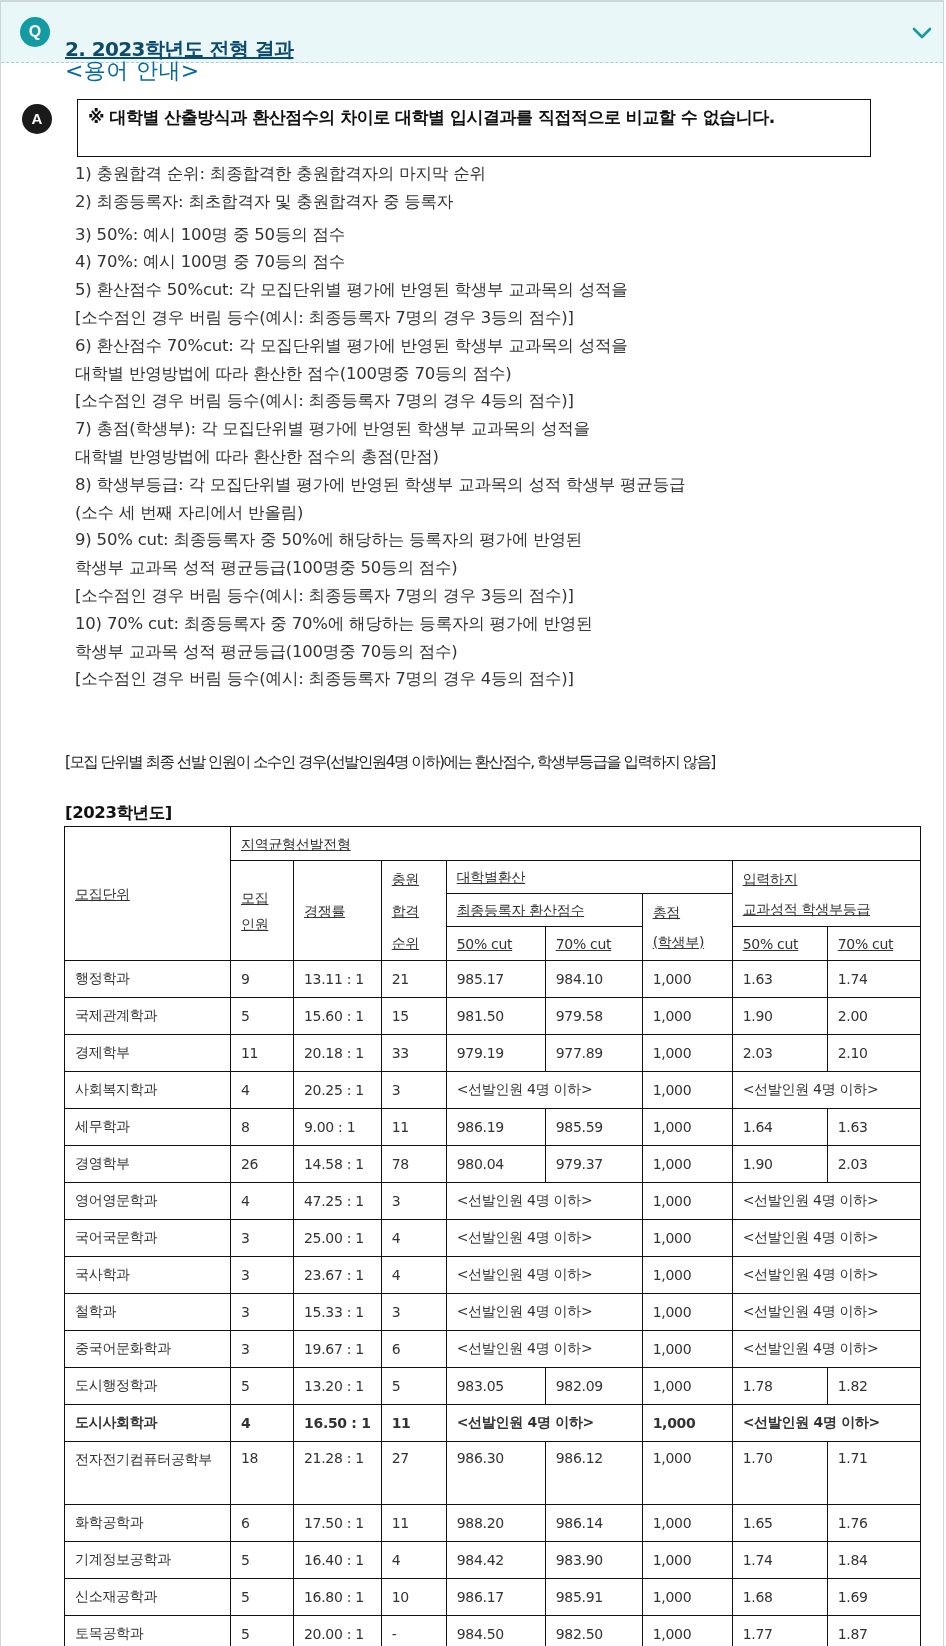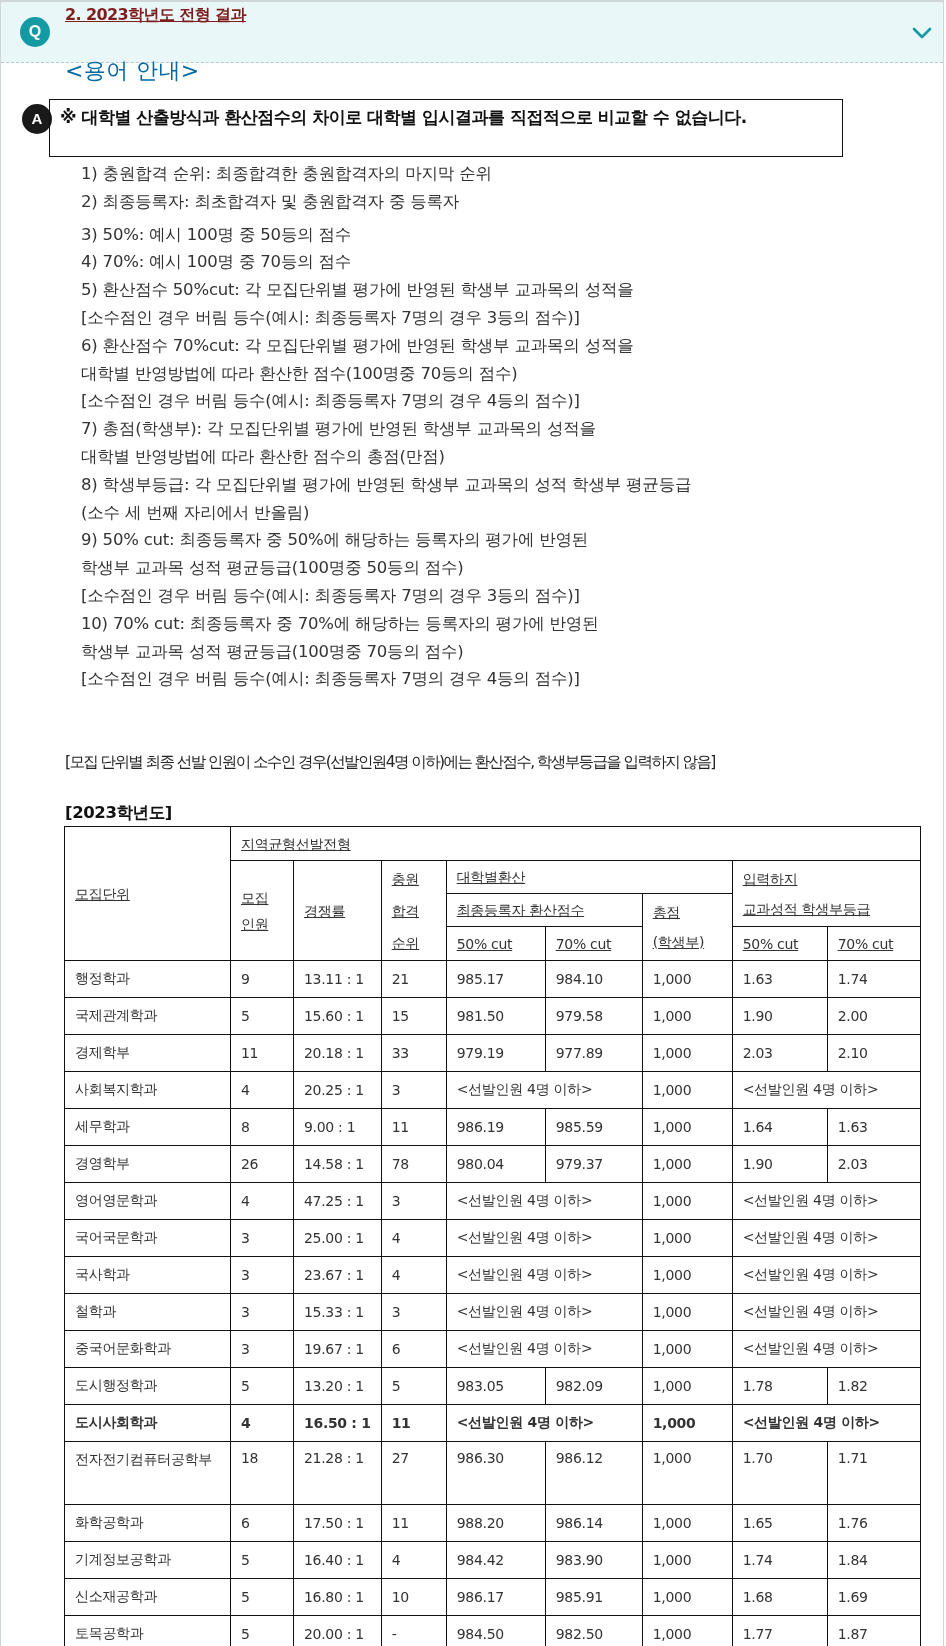--- a/index.html
+++ b/index.html
@@ -7,34 +7,34 @@
   body { font-family: "DejaVu Sans", "Liberation Sans", sans-serif; color: #222; position: relative; }
 
   .faq { position: absolute; left: 0; top: 0; width: 944px; height: 1700px;
          border-left: 1px solid #cfd6d8; border-right: 1px solid #cfd6d8; border-top: 2px solid #cfd6d8; }
 
   .q-header { position: absolute; left: 0; top: 0; width: 942px; height: 61px;
               background: #eaf7f8; border-bottom: 1px dashed #b9c9cc; }
   .q-icon { position: absolute; left: 19px; top: 15px; width: 30px; height: 30px; border-radius: 50%;
             background: #139aa3; color: #fff; font-family: "Liberation Sans", sans-serif; font-weight: bold;
             font-size: 16px; line-height: 30px; text-align: center; }
-  .q-title { position: absolute; left: 64px; top: 3px; font-size: 16px; color: #7f1d1d; font-weight: bold;
+  .q-title { position: absolute; left: 64px; top: 34px; font-size: 20px; color: #0c4a6e; font-weight: bold;
              text-decoration: underline; letter-spacing: -0.6px; cursor: pointer; }
   .chevron { position: absolute; left: 910px; top: 22px; width: 22px; height: 18px; cursor: pointer; }
 
   .a-icon { position: absolute; left: 21px; top: 102px; width: 30px; height: 30px; border-radius: 50%;
             background: #1a1a1a; color: #fff; font-family: "Liberation Sans", sans-serif; font-weight: bold;
             font-size: 15px; line-height: 30px; text-align: center; }
 
   .guide-title { position: absolute; left: 64px; top: 54px; font-size: 22px; color: #0369a1; letter-spacing: 0.4px; }
-  .notice-box { position: absolute; left: 48px; top: 97px; width: 794px; height: 58px; border: 1.5px solid #111; }
+  .notice-box { position: absolute; left: 76px; top: 97px; width: 794px; height: 58px; border: 1.5px solid #111; }
   .notice-text { position: absolute; left: 10px; top: 6px; font-size: 17px; font-weight: bold; color: #111;
                  letter-spacing: -0.5px; white-space: nowrap; }
 
-  .defs { position: absolute; left: 80px; top: 158px; width: 860px; }
+  .defs { position: absolute; left: 74px; top: 158px; width: 860px; }
   .defs .line { font-size: 16.5px; line-height: 27.8px; color: #333; white-space: nowrap; letter-spacing: -0.2px; }
   .defs .gap { height: 5px; }
 
   .note { position: absolute; left: 64px; top: 750px; font-size: 15.5px; color: #222; letter-spacing: -1.6px; white-space: nowrap; }
   .year-heading { position: absolute; left: 64px; top: 800px; font-size: 16.5px; font-weight: bold; color: #111; letter-spacing: -0.4px; }
 
   table.results { position: absolute; left: 63px; top: 824px; border-collapse: collapse; table-layout: fixed;
                   font-size: 14px; color: #333; }
   table.results td { border: 1.5px solid #111; padding: 0 10px; vertical-align: middle; text-align: left;
                      white-space: nowrap; letter-spacing: -0.3px; }

